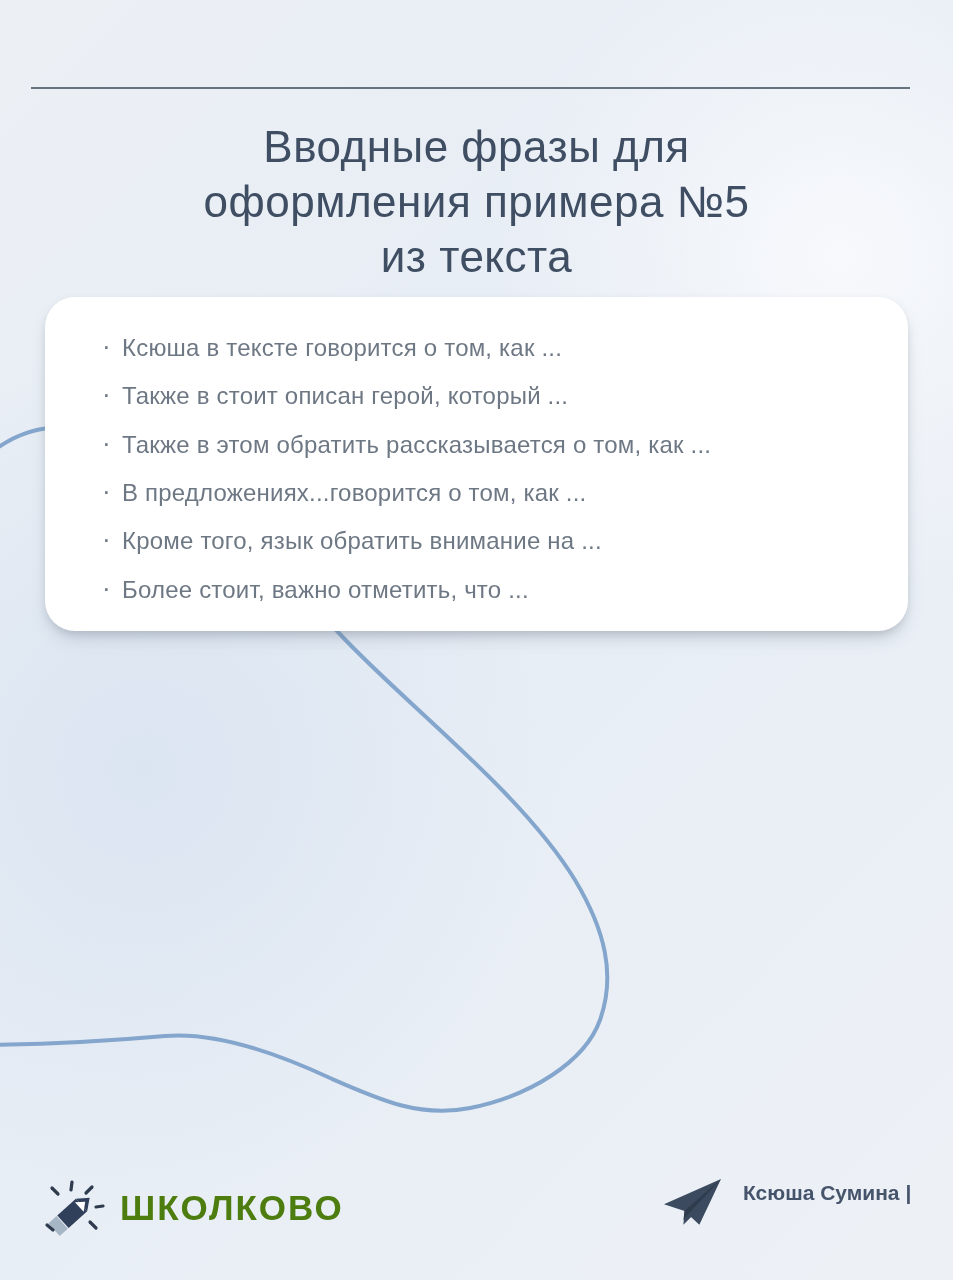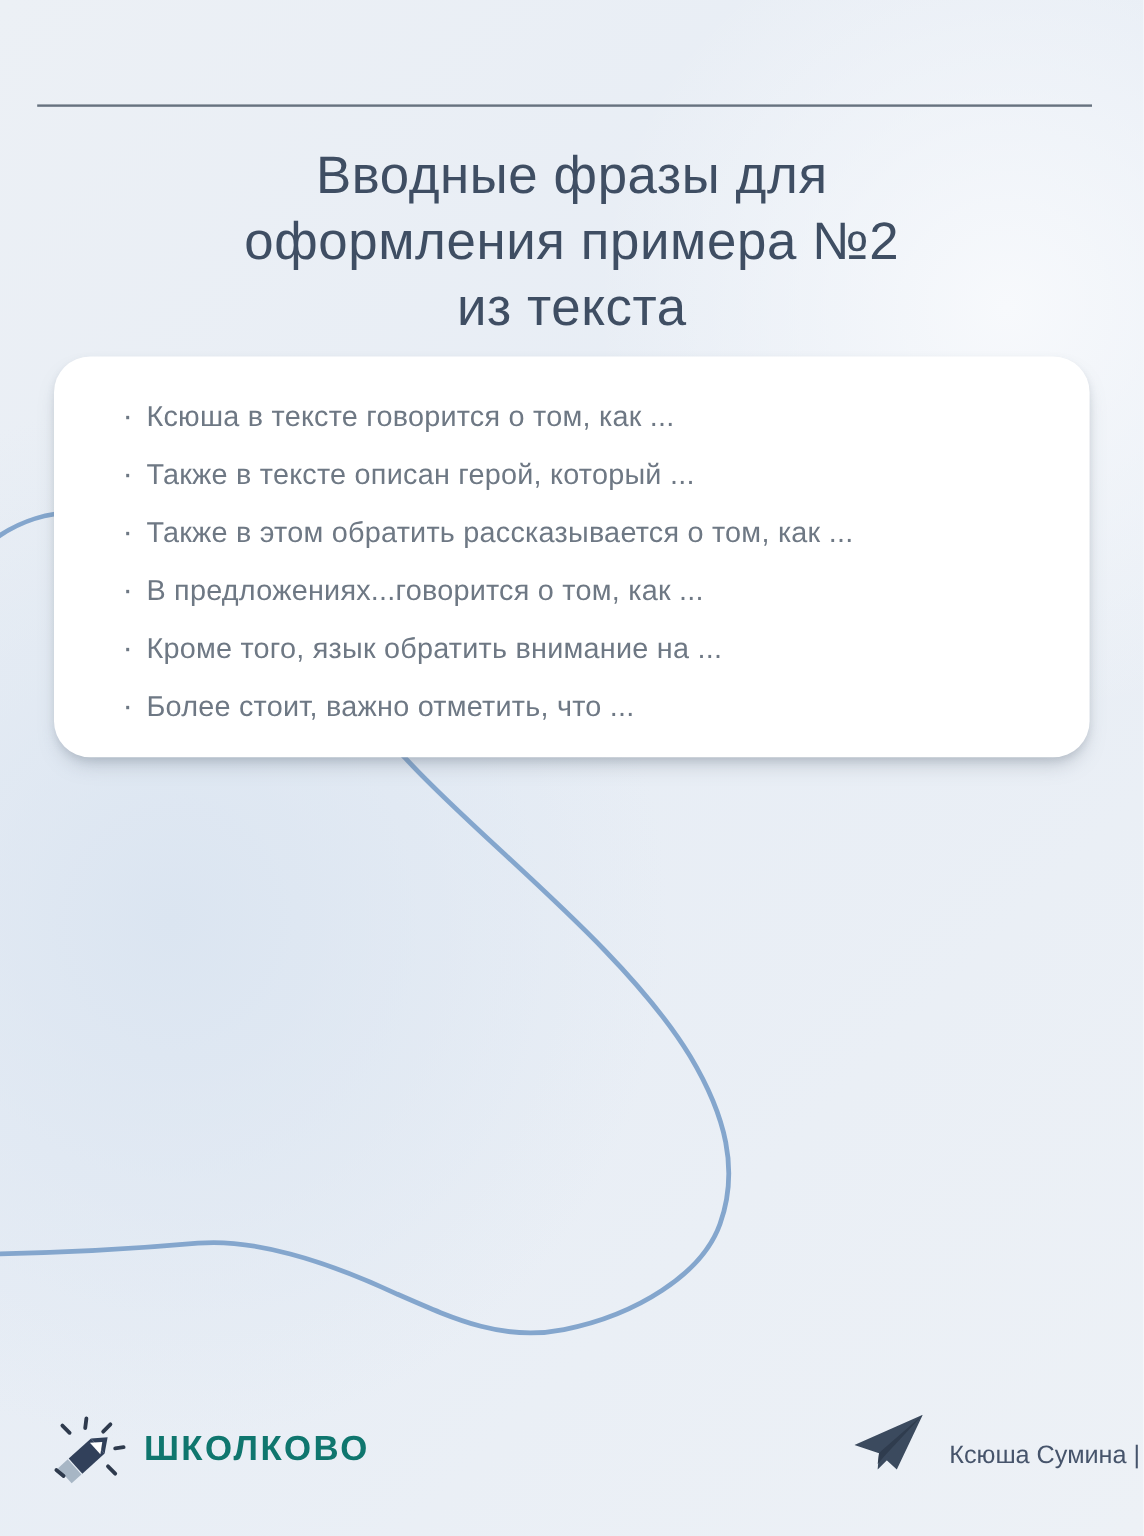--- a/index.html
+++ b/index.html
@@ -41,25 +41,25 @@
     width:20px;flex:0 0 20px;color:#6e7884;font-size:26px;line-height:1;
     transform:translateY(-2px);
   }
   .footer{
     position:absolute;left:0;top:1165px;width:953px;height:90px;z-index:2;
   }
   .brand{
     position:absolute;left:40px;top:10px;display:flex;align-items:center;
   }
   .brand-text{
-    margin-left:14px;font-size:29px;font-weight:600;color:#0f766e;
+    margin-left:14px;font-size:35px;font-weight:600;color:#4d7c0f;
     letter-spacing:2px;
   }
   .credit{
-    position:absolute;left:712px;top:14px;display:flex;align-items:flex-end;
+    position:absolute;left:664px;top:14px;display:flex;align-items:flex-start;font-weight:bold;
   }
   .credit-text{
     margin-left:22px;font-size:21px;line-height:28px;color:#46546b;
   }
 </style>
 </head>
 <body>
 
 <svg class="curve-svg" viewBox="0 0 953 1280" fill="none" xmlns="http://www.w3.org/2000/svg">
   <path d="M -12 455
@@ -70,33 +70,33 @@
            C 585 1062, 530 1096, 470 1108
            C 420 1118, 380 1100, 330 1078
            C 270 1050, 210 1032, 165 1036
            C 120 1040, 60 1044, -10 1045" stroke="#84a6cd" stroke-width="4" stroke-linecap="round"></path>
 </svg>
 
 <div class="top-rule"></div>
 
 <div class="title">
   <div>Вводные фразы для</div>
-  <div>оформления примера №2</div>
+  <div>оформления примера №5</div>
   <div>из текста</div>
 </div>
 
 <div class="card">
   <ul>
     <li>
       <span class="dot">·</span>
       <span>Ксюша в тексте говорится о том, как ...</span>
     </li>
     <li>
       <span class="dot">·</span>
-      <span>Также в тексте описан герой, который ...</span>
+      <span>Также в стоит описан герой, который ...</span>
     </li>
     <li>
       <span class="dot">·</span>
       <span>Также в этом обратить рассказывается о том, как ...</span>
     </li>
     <li>
       <span class="dot">·</span>
       <span>В предложениях...говорится о том, как ...</span>
     </li>
     <li>

